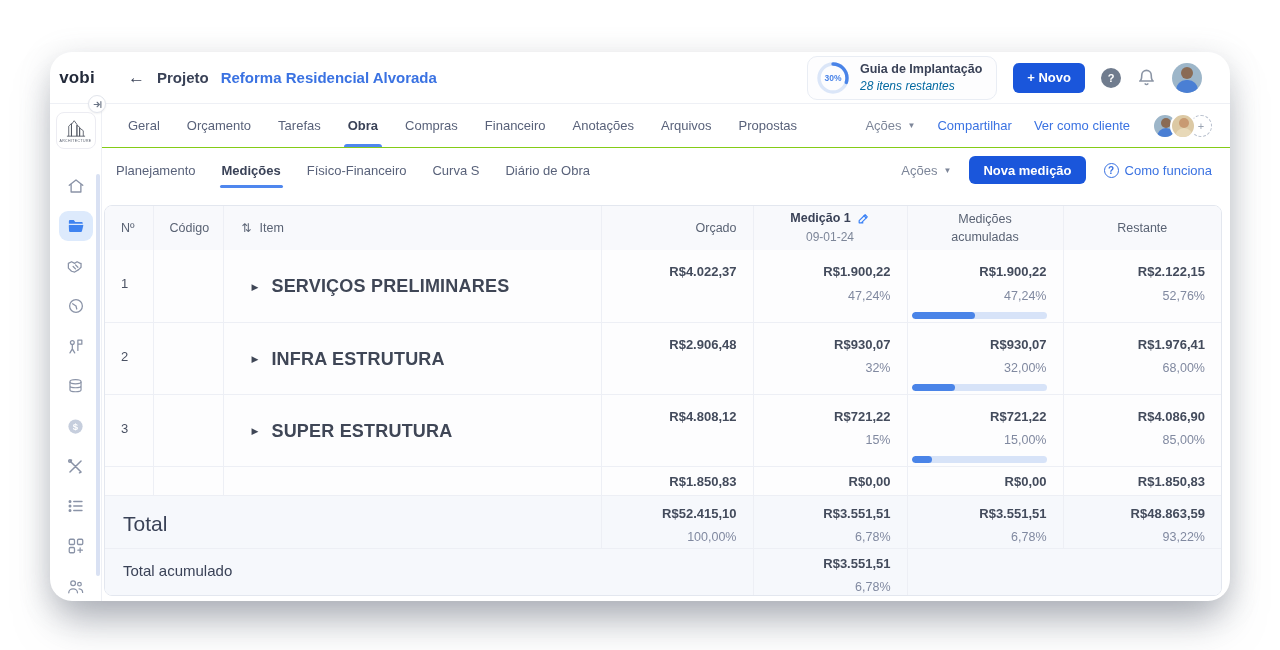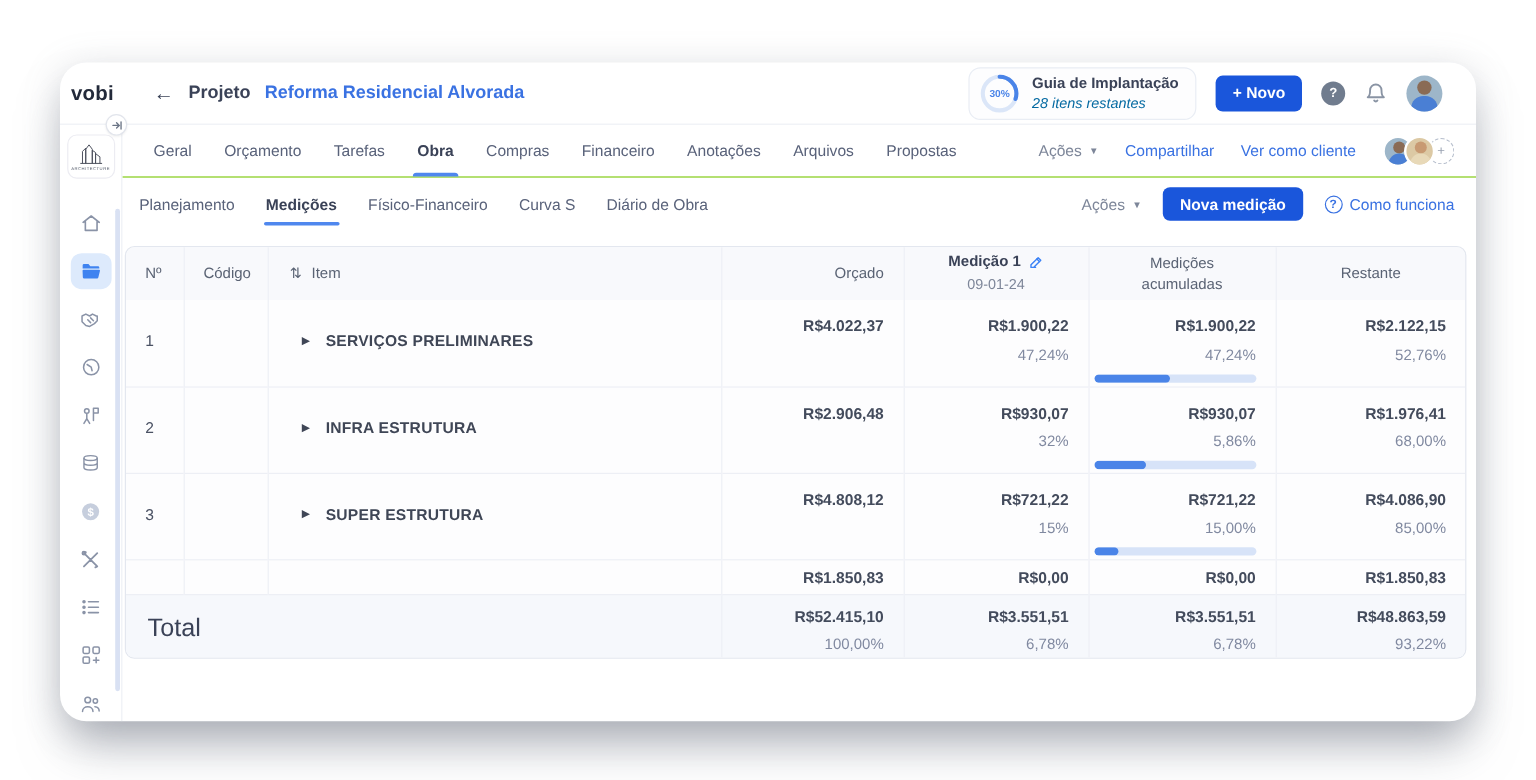--- a/index.html
+++ b/index.html
@@ -101,21 +101,21 @@
   .th-item { text-align:left; padding-left:18px; }
   .sort-ic { color:#5a6374; font-size:12px; margin-right:8px; cursor:pointer; }
   .med-hd-line1 { font-weight:700; color:#3a4257; display:inline-flex; align-items:center; gap:6px; }
   .med-date { color:#7d8699; font-size:12px; margin-top:2px; }
   tbody td { background:#fdfdfe; }
   .row-data td { height:72px; padding-top:14px; }
   .cell-num { padding-left:16px; font-size:13px; color:#4a5163; padding-top:26px !important; }
   .cell-item { padding-left:28px; padding-top:26px !important; }
   .item-flex { display:flex; align-items:center; gap:13px; }
   .row-caret { font-size:9px; color:#3f4656; cursor:pointer; }
-  .item-name { font-size:13px; font-weight:700; color:#3f4656; letter-spacing:.2px; }
+  .item-name { font-size:18px; font-weight:700; color:#3f4656; letter-spacing:.2px; }
   .num-cell { text-align:right; padding-right:16px; }
   .val { font-size:13px; font-weight:700; color:#434b5c; line-height:1.2; }
   .pct { font-size:12.5px; color:#8089 9c; color:#8089a0; margin-top:9px; }
   .pbar { margin:9px 0 0 auto; width:135px; height:7px; background:#d7e3f8; border-radius:4px; overflow:hidden; }
   .pbar-fill { height:100%; background:#4a84e8; border-radius:4px; }
   .row-partial td { height:29px; padding-top:7px; }
   .row-total td { background:#f6f8fc; height:53px; padding-top:10px; }
   .total-label { font-size:21px; color:#3a4257; padding-left:18px; padding-top:16px !important; }
   .row-acc td { background:#f6f8fc; height:47px; padding-top:7px; }
   .acc-label { font-size:15px; color:#3a4257; padding-left:18px; padding-top:13px !important; }
@@ -386,21 +386,21 @@
               </td>
               <td class="num-cell">
                   <div class="val">R$2.906,48</div>
                 </td>
               <td class="num-cell">
                 <div class="val">R$930,07</div>
                   <div class="pct">32%</div>
               </td>
               <td class="num-cell">
                 <div class="val">R$930,07</div>
-                  <div class="pct">5,86%</div>
+                  <div class="pct">32,00%</div>
                 <div class="pbar">
                     <div class="pbar-fill" style="width: 32%;"></div>
                   </div>
               </td>
               <td class="num-cell">
                 <div class="val">R$1.976,41</div>
                   <div class="pct">68,00%</div>
               </td>
             </tr>
 
@@ -464,18 +464,26 @@
               <td class="num-cell">
                 <div class="val">R$3.551,51</div>
                   <div class="pct">6,78%</div>
               </td>
               <td class="num-cell">
                 <div class="val">R$48.863,59</div>
                   <div class="pct">93,22%</div>
               </td>
             </tr>
 
+            <tr class="row-acc">
+              <td class="acc-label" colspan="4">Total acumulado</td>
+              <td class="num-cell">
+                <div class="val">R$3.551,51</div>
+                  <div class="pct">6,78%</div>
+              </td>
+              <td colspan="2"></td>
+            </tr>
           </tbody>
         </table>
       </div>
     </div>
   </div>
 </div>
 
 </body></html>

